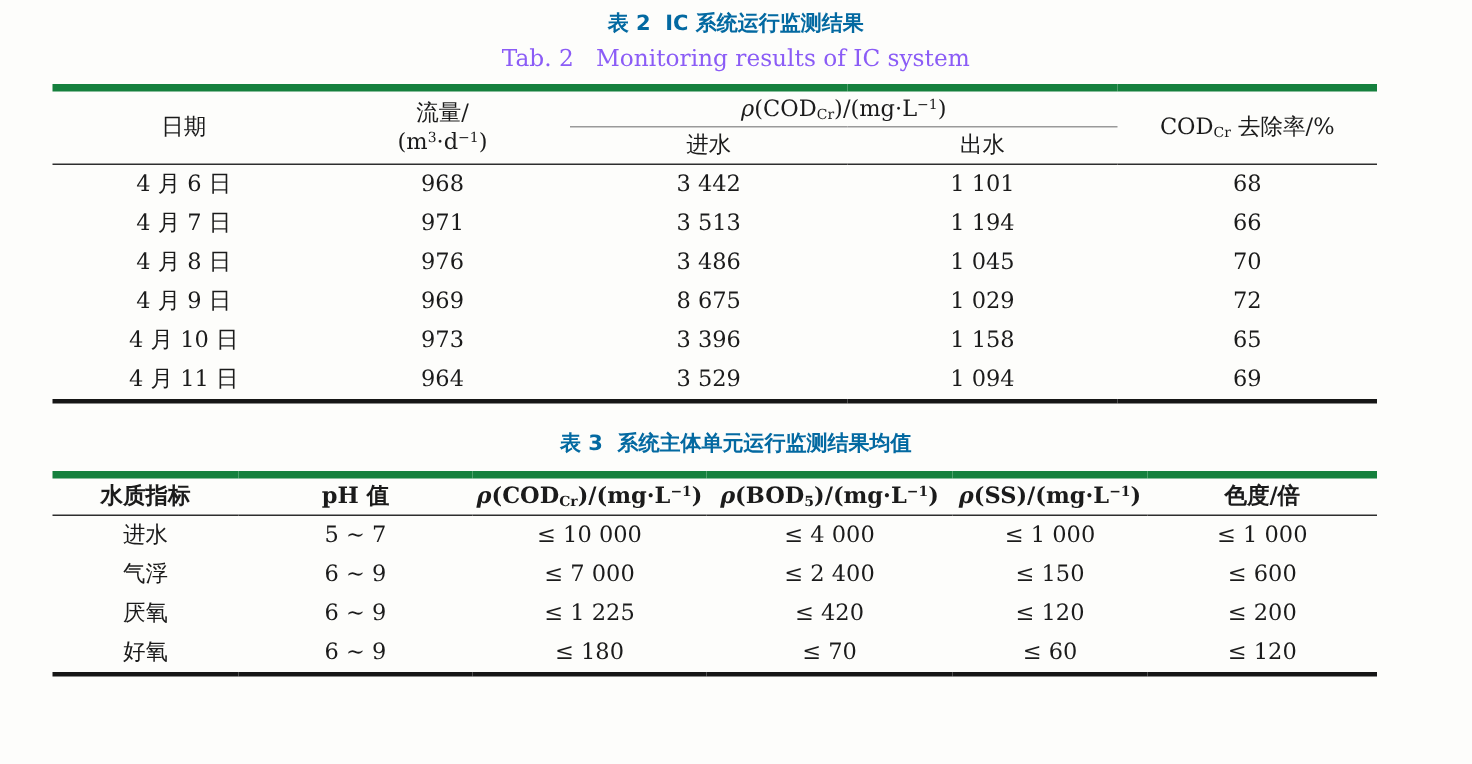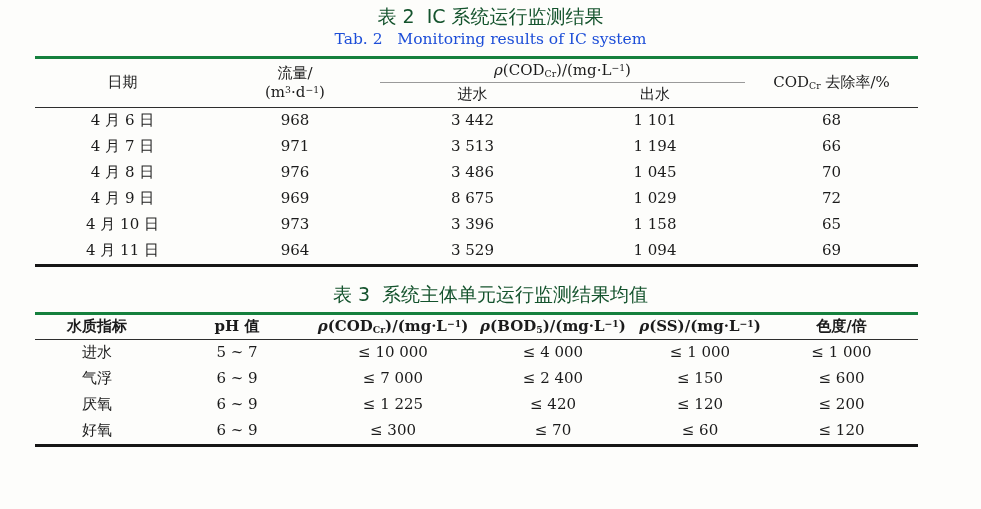--- a/index.html
+++ b/index.html
@@ -17,40 +17,40 @@
   .page {
     position: relative;
     width: 981px;
     height: 509px;
     padding-top: 6px;
     box-sizing: border-box;
   }
   .title-cn {
     text-align: center;
     font-family: "DejaVu Sans", "Liberation Sans", sans-serif;
-    font-weight: normal;
-    font-size: 19px;
+    font-weight: bold;
+    font-size: 14px;
     line-height: 21px;
     white-space: pre;
-    color: #14532d;
+    color: #0369a1;
   }
   .title-en {
     text-align: center;
     font-size: 15.5px;
     line-height: 20px;
     margin-top: 2px;
     white-space: pre;
-    color: #1d4ed8;
+    color: #8b5cf6;
   }
   table.data-table {
     border-collapse: collapse;
     table-layout: fixed;
     width: 883px;
     margin-left: 35px;
-    border-top: 3px solid #15803d;
+    border-top: 5px solid #15803d;
     border-bottom: 3px solid #161616;
   }
   table.data-table thead {
     border-bottom: 1px solid #2e2e2e;
   }
   th, td {
     font-weight: normal;
     text-align: center;
     vertical-align: middle;
     font-size: 15px;
@@ -206,21 +206,21 @@
           <td>厌氧</td>
           <td>6 ~ 9</td>
           <td>≤ 1 225</td>
           <td>≤ 420</td>
           <td>≤ 120</td>
           <td>≤ 200</td>
         </tr>
         <tr>
           <td>好氧</td>
           <td>6 ~ 9</td>
-          <td>≤ 300</td>
+          <td>≤ 180</td>
           <td>≤ 70</td>
           <td>≤ 60</td>
           <td>≤ 120</td>
         </tr>
       </tbody>
     </table>
   </div>
 
 </div>
 

